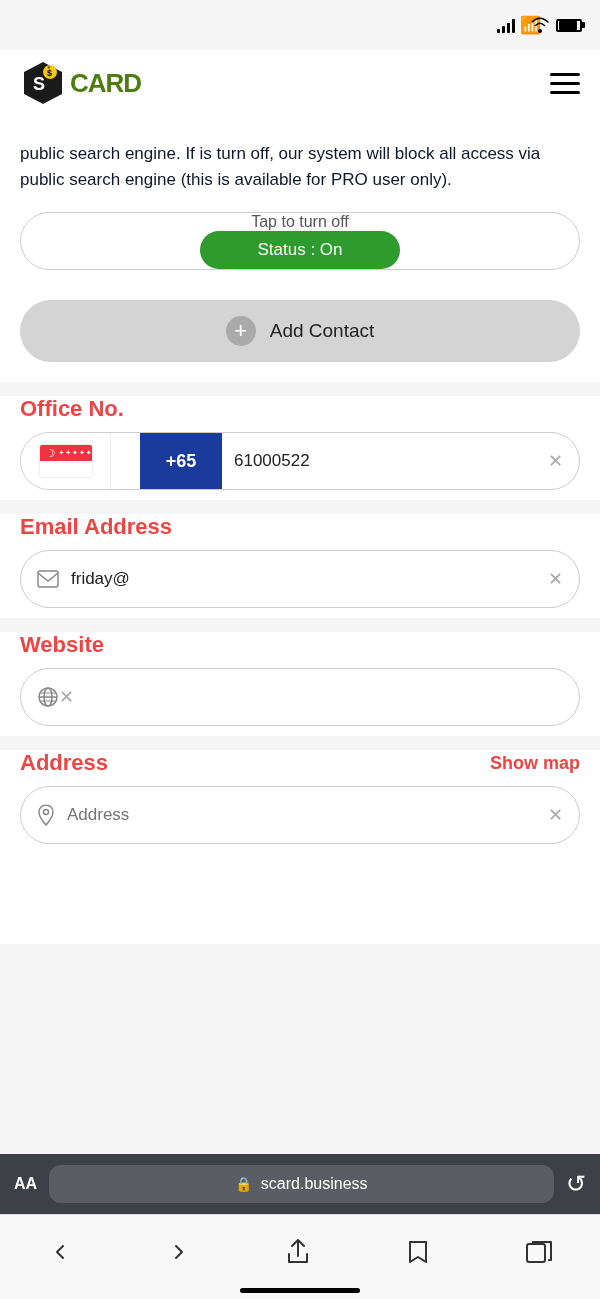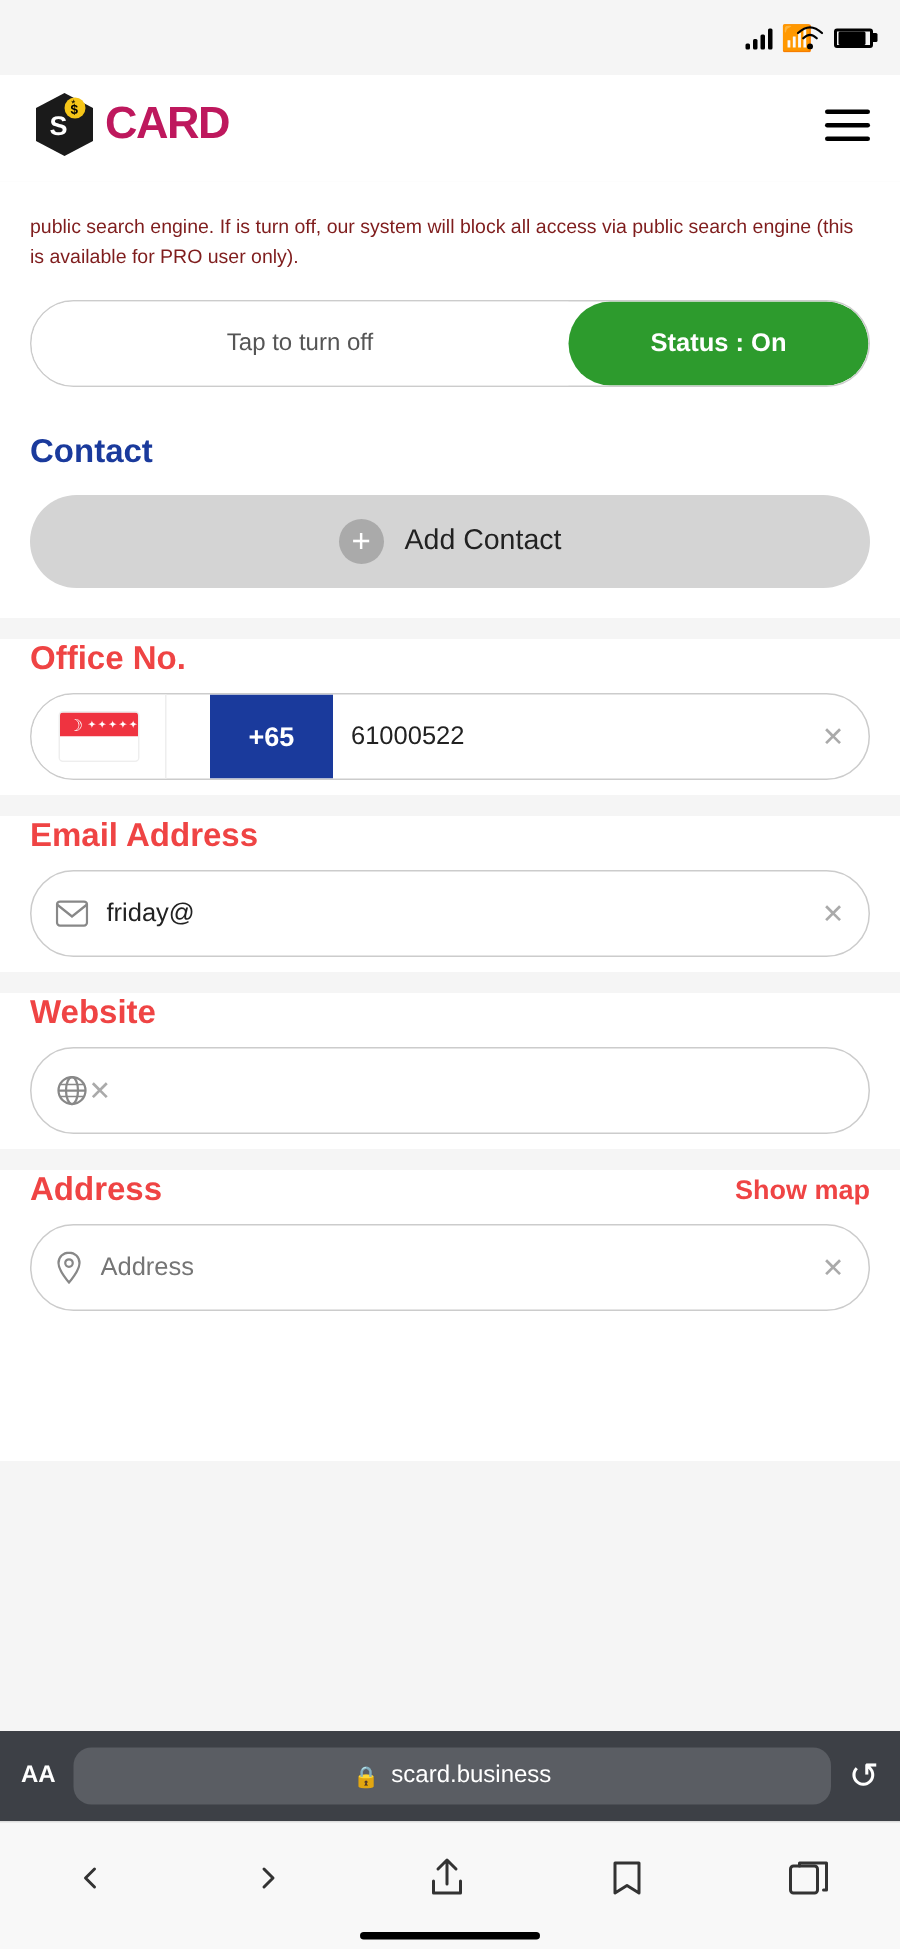--- a/index.html
+++ b/index.html
@@ -76,74 +76,75 @@
       display: flex;
       align-items: center;
       justify-content: space-between;
     }
     .logo-container {
       display: flex;
       align-items: center;
       gap: 4px;
     }
     .logo-text {
-      font-size: 30px;
+      font-size: 26px;
       font-weight: 900;
-      color: #be185d;
+      color: #4d7c0f;
       letter-spacing: -1px;
     }
     .hamburger-icon {
       display: flex;
       flex-direction: column;
       gap: 6px;
       cursor: pointer;
     }
     .hamburger-line {
       width: 30px;
       height: 3px;
       background: #000;
       border-radius: 2px;
     }
 
     
     .description-text {
       padding: 20px 20px 0;
       background: #fff;
-      font-size: 13px;
-      color: #7f1d1d;
+      font-size: 17px;
+      color: #0f172a;
       line-height: 1.5;
     }
 
     
     .toggle-section {
       background: #fff;
       padding: 20px 20px 30px;
     }
     .toggle-wrapper {
       display: flex;
       align-items: center;
       border: 1.5px solid #ccc;
       border-radius: 50px;
       overflow: hidden;
       height: 58px;
+      flex-direction: column;
     }
     .toggle-left {
       flex: 1;
       display: flex;
       align-items: center;
       justify-content: center;
       font-size: 16px;
       color: #555;
       background: #fff;
       height: 100%;
     }
     .toggle-right {
       background: #2d9b2d;
       color: #fff;
-      font-weight: 700;
+      font-weight: 400;
       font-size: 17px;
       padding: 0 28px;
       height: 100%;
       display: flex;
       align-items: center;
       justify-content: center;
       border-radius: 50px;
       min-width: 200px;
     }
 
@@ -430,21 +431,20 @@
 </div>
 
 <div class="toggle-section">
   <div class="toggle-wrapper">
     <div class="toggle-left">Tap to turn off</div>
     <div class="toggle-right">Status : On</div>
   </div>
 </div>
 
 <div class="contact-section">
-  <div class="section-title">Contact</div>
   <button class="add-contact-btn">
     <div class="plus-circle">
       <span>+</span>
     </div>
     <span>Add Contact</span>
   </button>
 </div>
 
 <div class="field-group">
   <div class="field-label">Office No.</div>

